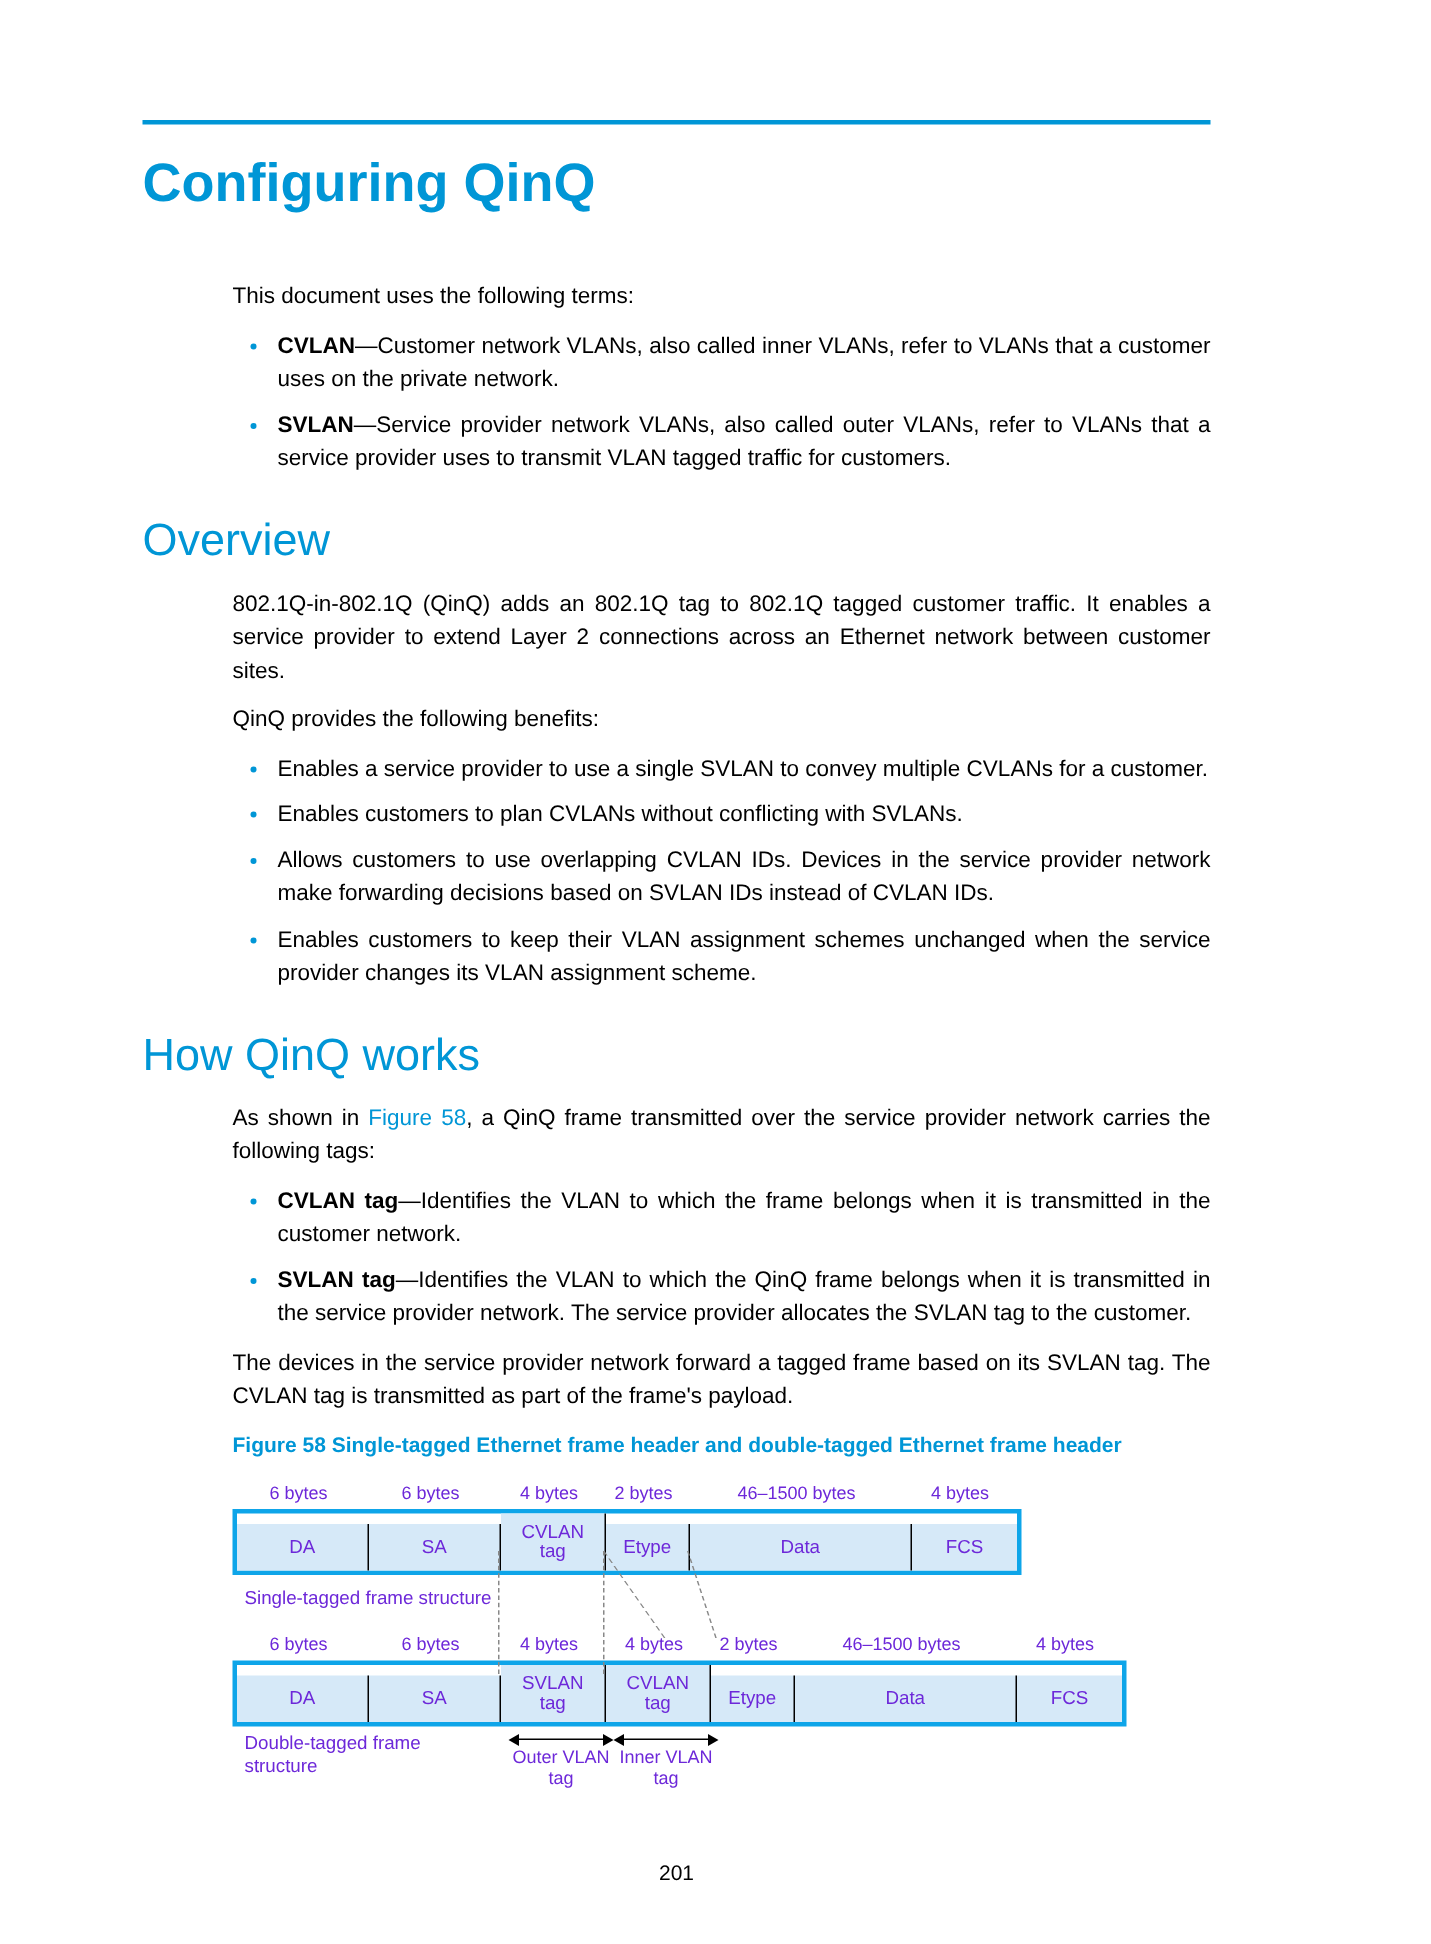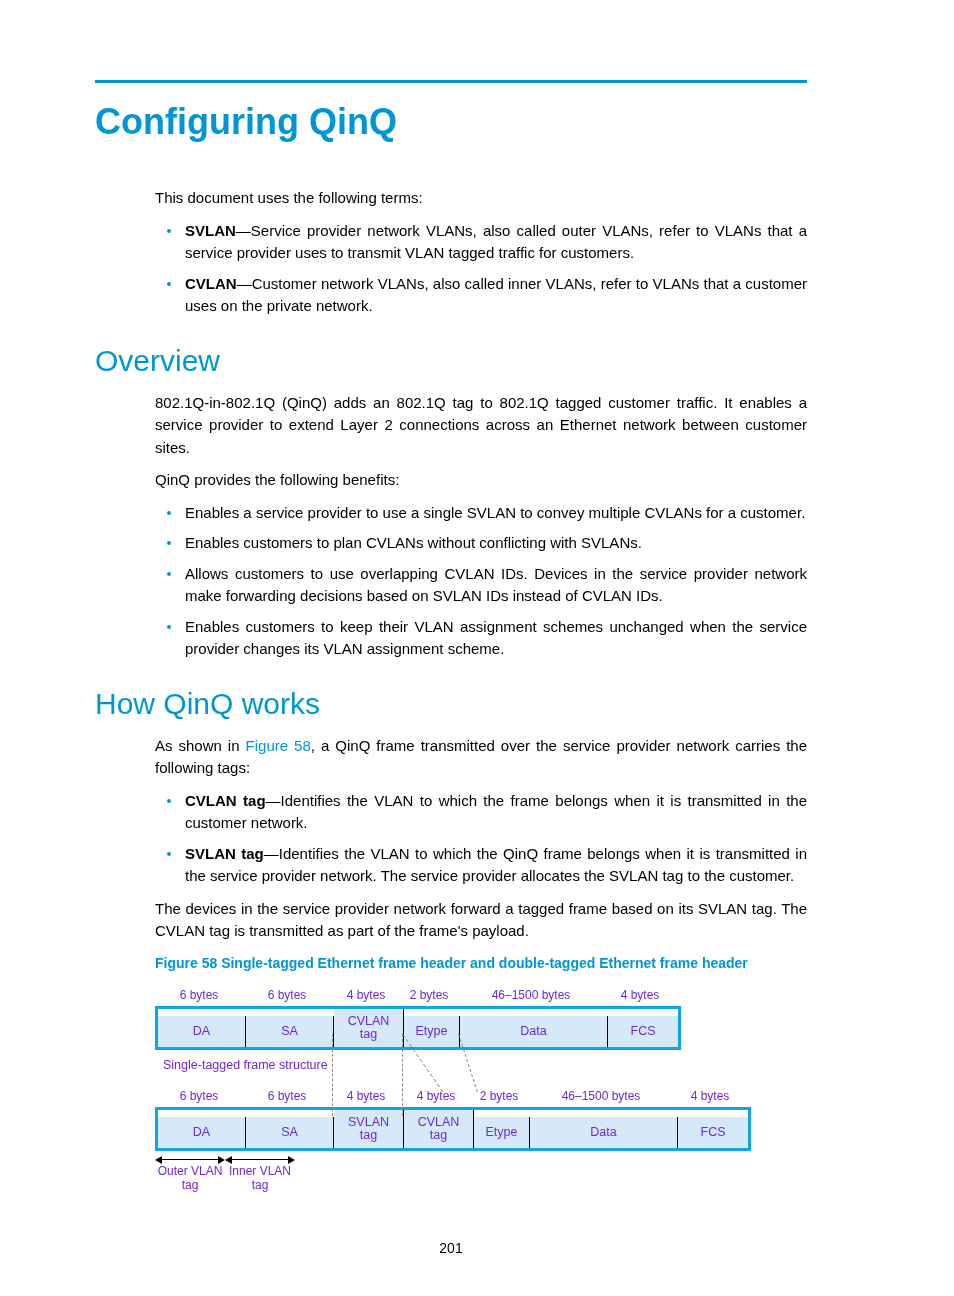--- a/index.html
+++ b/index.html
@@ -142,22 +142,22 @@
 </head>
 <body>
 
 <div class="page">
   <div class="rule"></div>
   <h1 class="title">Configuring QinQ</h1>
 
   <div class="body-block">
     <p>This document uses the following terms:</p>
     <ul class="bullets">
+      <li><span class="bold">CVLAN</span><span>—Customer network VLANs, also called inner VLANs, refer to VLANs that a customer uses on the private network.</span></li>
       <li><span class="bold">SVLAN</span><span>—Service provider network VLANs, also called outer VLANs, refer to VLANs that a service provider uses to transmit VLAN tagged traffic for customers.</span></li>
-      <li><span class="bold">CVLAN</span><span>—Customer network VLANs, also called inner VLANs, refer to VLANs that a customer uses on the private network.</span></li>
     </ul>
   </div>
 
   <h2 class="section">Overview</h2>
   <div class="body-block">
     <p>802.1Q-in-802.1Q (QinQ) adds an 802.1Q tag to 802.1Q tagged customer traffic. It enables a service provider to extend Layer 2 connections across an Ethernet network between customer sites.</p>
     <p>QinQ provides the following benefits:</p>
     <ul class="bullets">
       <li>Enables a service provider to use a single SVLAN to convey multiple CVLANs for a customer.</li>
       <li>Enables customers to plan CVLANs without conflicting with SVLANs.</li>
@@ -217,20 +217,21 @@
         <div class="cell" style="width:88px">DA</div>
         <div class="cell" style="width:88px">SA</div>
         <div class="cell two-line" style="width:70px">SVLAN<br>tag</div>
         <div class="cell two-line" style="width:70px">CVLAN<br>tag</div>
         <div class="cell" style="width:56px">Etype</div>
         <div class="cell" style="width:148px">Data</div>
         <div class="cell" style="width:70px">FCS</div>
       </div>
 
       <div style="display:flex; margin-top:4px;">
+        <div style="width:176px; font-size:12.5px; padding-left:8px; line-height:1.2;">Double-tagged frame<br>structure</div>
         <div style="width:70px;" class="arrow-cell">
           <div class="arrow-head">
             <span class="tri-left" style="left:0"></span>
             <span class="arrow-line-left" style="left:6px; right:6px;"></span>
             <span class="tri-right" style="right:0"></span>
           </div>
           <div style="white-space:pre-line;">Outer VLAN tag</div>
         </div>
         <div style="width:70px;" class="arrow-cell">
           <div class="arrow-head">

